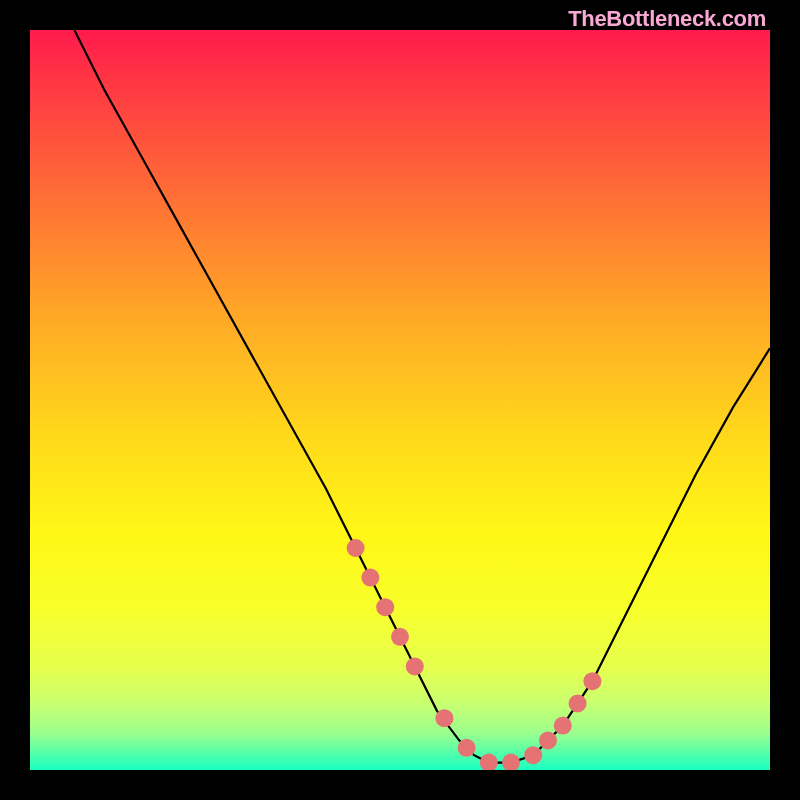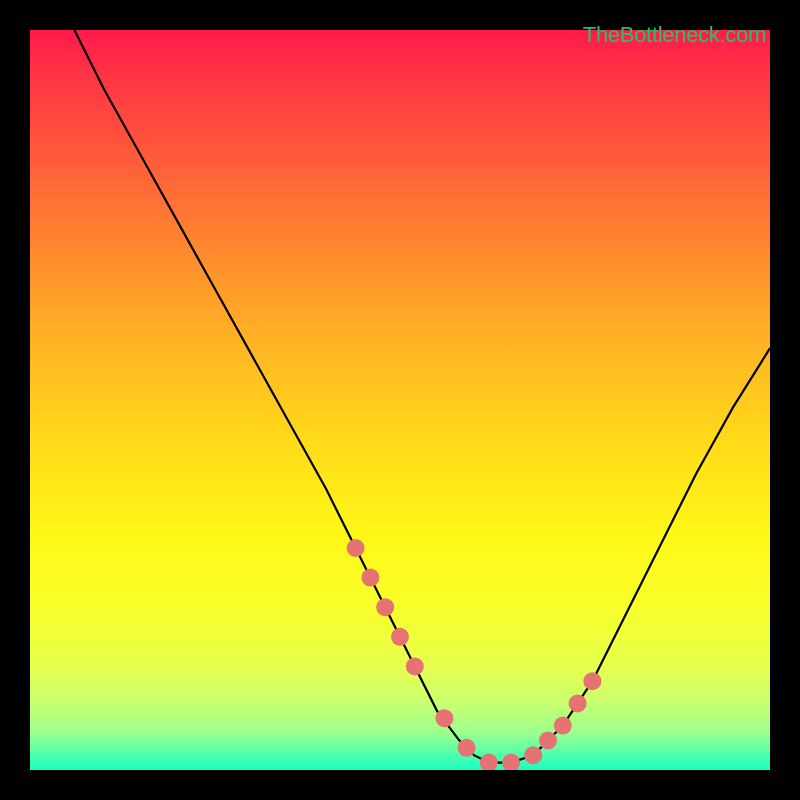--- a/index.html
+++ b/index.html
@@ -48,26 +48,26 @@
       #1affc2 100%
     );
   }
   .curve, .markers {
     position: absolute;
     left: 0;
     top: 0;
   }
   .watermark {
     position: absolute;
-    top: 22px;
+    top: 6px;
     right: 34px;
     font-family: Arial, Helvetica, sans-serif;
     font-size: 22px;
-    font-weight: 400;
-    color: #22c55e;
+    font-weight: 700;
+    color: #f9a8d4;
     letter-spacing: -0.3px;
   }
 </style>
 </head>
 <body>
 
 <div class="frame">
   <div class="plot-area">
     <div class="gradient"></div>
     <svg class="curve" width="740" height="740" viewBox="0 0 740 740">

